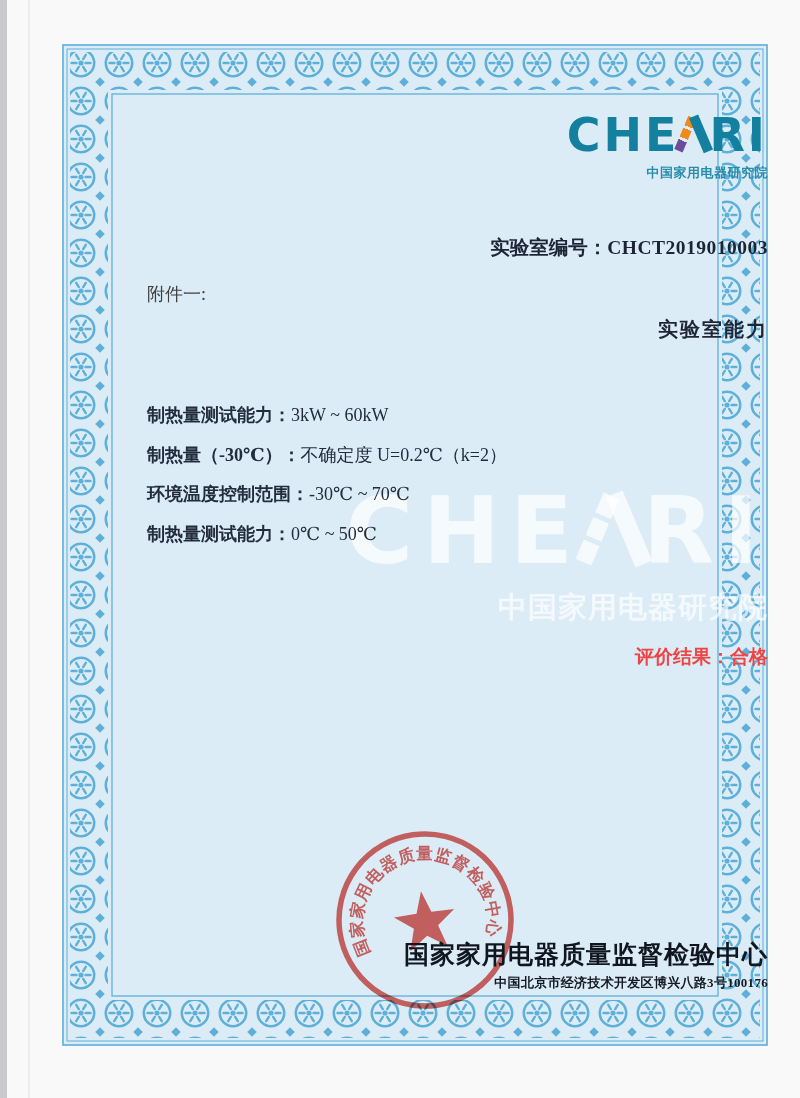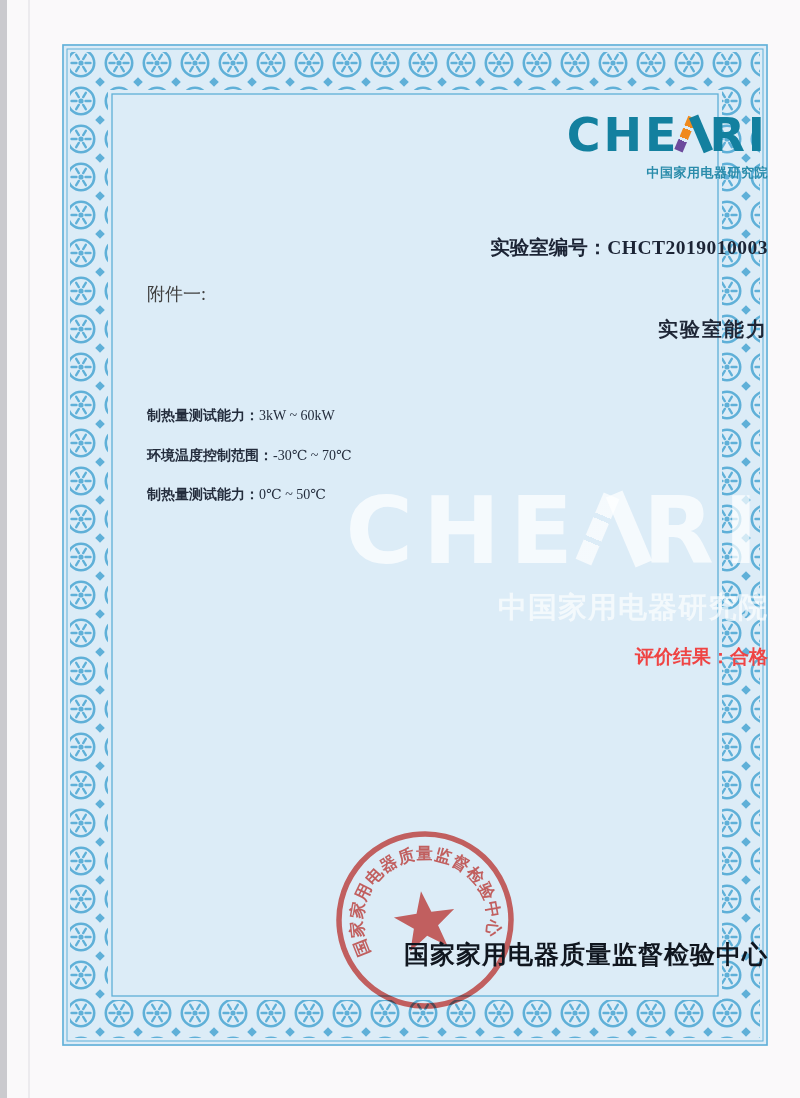--- a/index.html
+++ b/index.html
@@ -27,21 +27,21 @@
   .logo-sub { margin-top:6px; font-family:"DejaVu Sans",sans-serif; font-weight:700; font-size:13px; letter-spacing:0.5px; color:#2a8cab; }
 
   
   .lab-no { top:234px; font-size:19.5px; font-weight:bold; color:#1c2435;padding-left:44px; }
   .lab-no .val { letter-spacing:0.5px; }
 
   .attachment { position:absolute; left:147px; top:282px; font-size:18px; color:#404040; }
 
   .doc-title { top:316px; font-size:20px; font-weight:bold; letter-spacing:2px; color:#1e2636;padding-left:27px; }
 
-  .caps { position:absolute; left:147px; top:396px; font-size:14px; color:#232c3c; }
+  .caps { position:absolute; left:147px; top:396px; font-size:18px; color:#232c3c; }
   .caps .row { height:39.5px; line-height:39.5px; white-space:nowrap; }
   .caps .lbl { font-weight:bold; }
   .caps .val { font-weight:normal; }
 
   
   .watermark { top:486px; pointer-events:none; }
   .wm-row { font-family:"DejaVu Sans",sans-serif; font-weight:bold; font-size:92px; letter-spacing:10px; line-height:92px; color:rgba(255,255,255,0.72); }
   .wm-a { display:inline-block; position:relative; width:60px; height:68px; }
   .wm-a i { position:absolute; display:block; background:rgba(255,255,255,0.72); }
   .wm-a .wl { left:6px; top:-2px; width:17px; height:72px; transform:rotate(23deg);
@@ -115,20 +115,23 @@
 
   <div class="attachment">附件一:</div>
 
   <div class="center-zone doc-title">实验室能力</div>
 
   <div class="caps">
     <div class="row">
       <span class="lbl">制热量测试能力：</span><span class="val">3kW ~ 60kW</span>
     </div>
     <div class="row">
+      <span class="lbl">制热量（-30℃）：</span><span class="val">不确定度 U=0.2℃（k=2）</span>
+    </div>
+    <div class="row">
       <span class="lbl">环境温度控制范围：</span><span class="val">-30℃ ~ 70℃</span>
     </div>
     <div class="row">
       <span class="lbl">制热量测试能力：</span><span class="val">0℃ ~ 50℃</span>
     </div>
   </div>
 
   <div class="center-zone result">
     <span>评价结果：</span><span>合格</span>
   </div>
@@ -139,15 +142,16 @@
     </defs>
     <circle cx="93" cy="93" r="86" fill="none" stroke="#d9453f" stroke-width="5.5"></circle>
     <polygon points="93,64 100.5,85.6 123.4,86.1 105.2,100 111.8,121.9 93,108.8 74.2,121.9 80.8,100 62.6,86.1 85.5,85.6" fill="#d9453f"></polygon>
     <text font-family="Liberation Serif, DejaVu Serif, serif" font-size="16.5" font-weight="bold" fill="#d9453f" letter-spacing="1">
       <textPath href="#stampArc" startOffset="50%" text-anchor="middle">国家家用电器质量监督检验中心</textPath>
     </text>
   </svg>
 
   <div class="center-zone footer">
     <div class="org">国家家用电器质量监督检验中心</div>
+    <div class="addr">中国北京市经济技术开发区博兴八路3号100176</div>
   </div>
 
 </div>
 
 </body></html>

